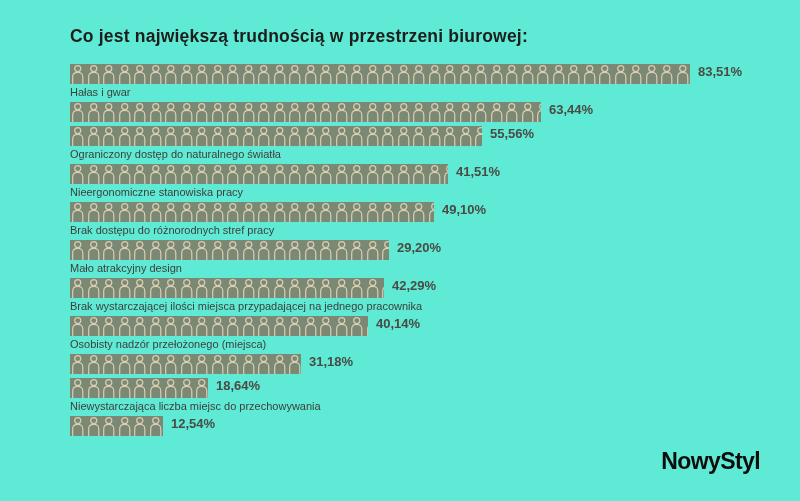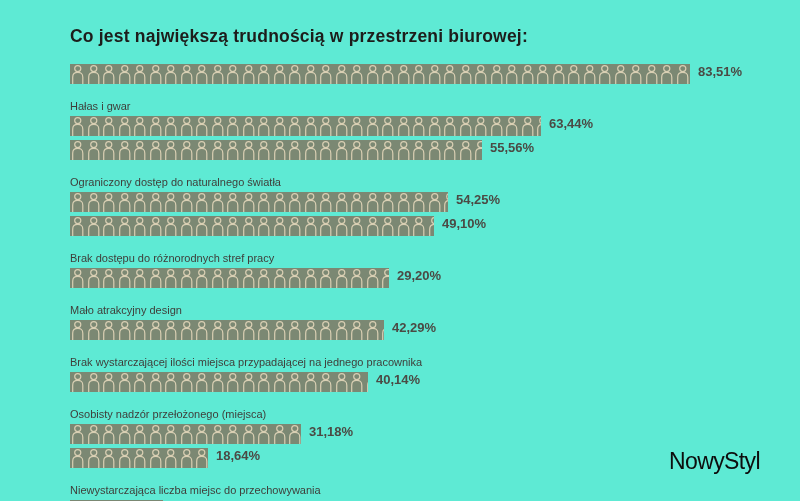--- a/index.html
+++ b/index.html
@@ -39,32 +39,32 @@
   }
   .bar svg { flex: none; display: block; }
   .value {
     margin-left: 8px;
     font-size: 13px;
     font-weight: 700;
     color: #4b4a44;
     white-space: nowrap;
   }
   .label {
-    margin-top: 17px;
+    margin-top: 3px;
     font-size: 11px;
     line-height: 11px;
     color: #3f3e3a;
     white-space: nowrap;
   }
   .logo {
     position: absolute;
     right: 40px;
     bottom: 26px;
     font-size: 23px;
-    font-weight: 400;
+    font-weight: 700;
     letter-spacing: -0.6px;
     color: #0d0d0d;
   }
 </style>
 </head>
 <body>
 
 <div class="page">
   <h1 class="chart-title">Co jest największą trudnością w przestrzeni biurowej:</h1>
   <div class="rows" id="chart-rows">
@@ -580,22 +580,23 @@
             </svg>
             <svg width="15.5" height="20" viewBox="0 0 15.5 20">
               <circle cx="7.75" cy="4.6" r="3.05" fill="none" stroke="#d9cfb3" stroke-width="1.2"></circle>
               <path d="M2.7 20 L2.7 13.2 C2.7 9.4 4.9 8.4 7.75 8.4 C10.6 8.4 12.8 9.4 12.8 13.2 L12.8 20" fill="none" stroke="#d9cfb3" stroke-width="1.2"></path>
             </svg>
             <svg width="15.5" height="20" viewBox="0 0 15.5 20">
               <circle cx="7.75" cy="4.6" r="3.05" fill="none" stroke="#d9cfb3" stroke-width="1.2"></circle>
               <path d="M2.7 20 L2.7 13.2 C2.7 9.4 4.9 8.4 7.75 8.4 C10.6 8.4 12.8 9.4 12.8 13.2 L12.8 20" fill="none" stroke="#d9cfb3" stroke-width="1.2"></path>
             </svg>
           </div>
-          <span class="value">54,25%</span>
+          <span class="value">41,51%</span>
         </div>
+        <div class="label">Nieergonomiczne stanowiska pracy</div>
       </div>
       <div class="row">
         <div class="bar-line">
           <div class="bar" style="width: 364px;">
             <svg width="15.5" height="20" viewBox="0 0 15.5 20">
               <circle cx="7.75" cy="4.6" r="3.05" fill="none" stroke="#d9cfb3" stroke-width="1.2"></circle>
               <path d="M2.7 20 L2.7 13.2 C2.7 9.4 4.9 8.4 7.75 8.4 C10.6 8.4 12.8 9.4 12.8 13.2 L12.8 20" fill="none" stroke="#d9cfb3" stroke-width="1.2"></path>
             </svg>
             <svg width="15.5" height="20" viewBox="0 0 15.5 20">
               <circle cx="7.75" cy="4.6" r="3.05" fill="none" stroke="#d9cfb3" stroke-width="1.2"></circle>

